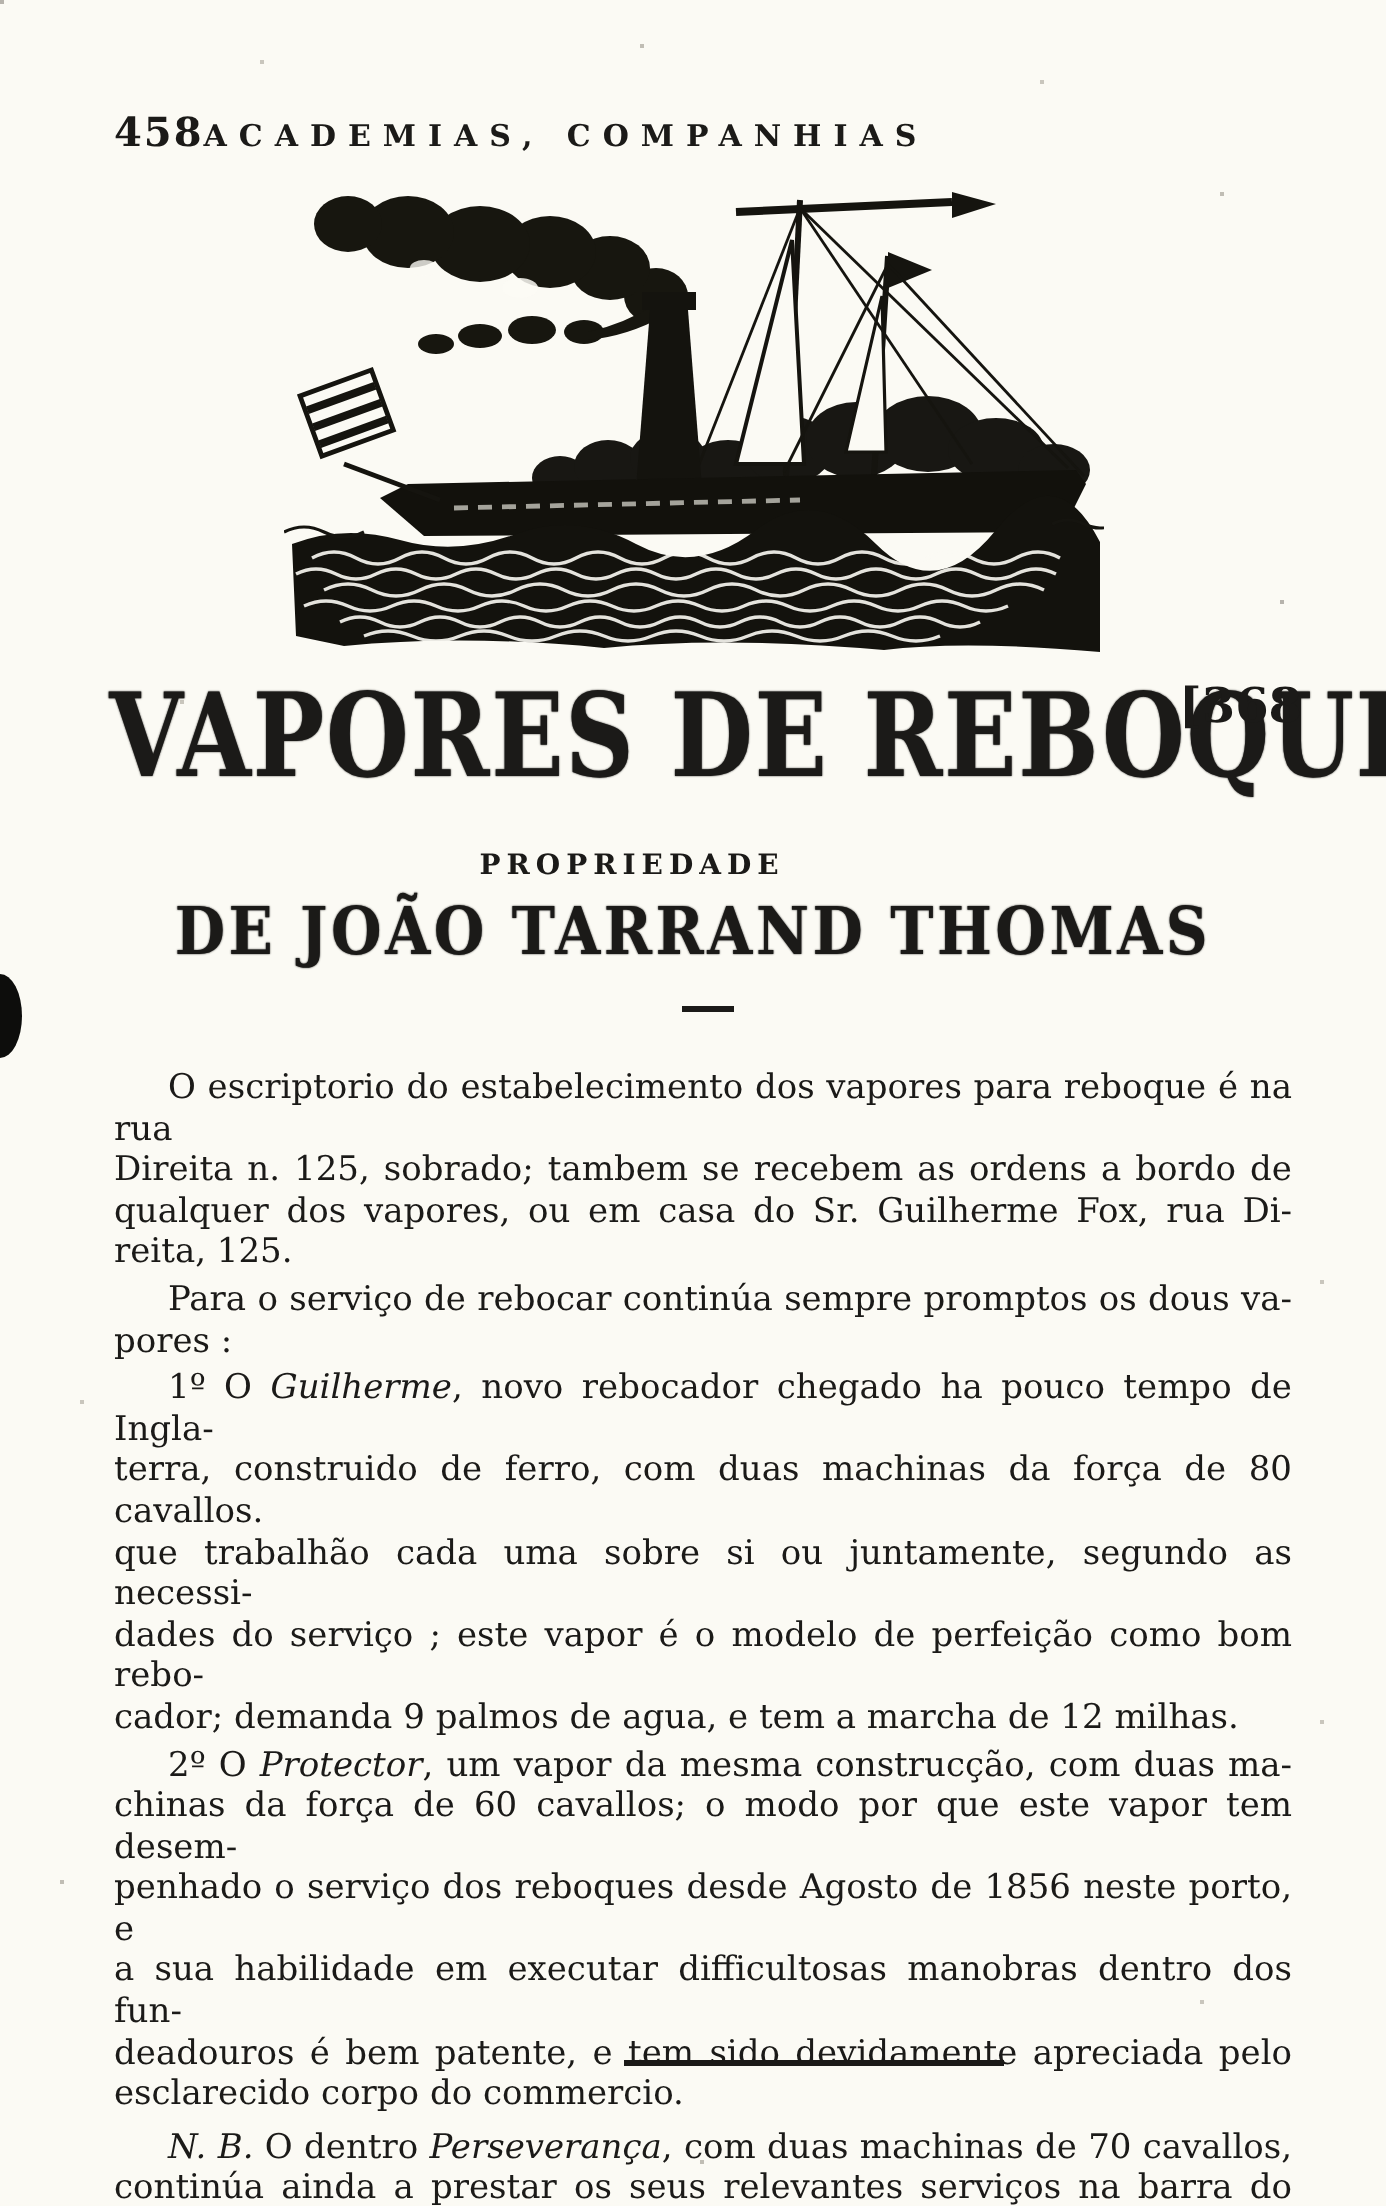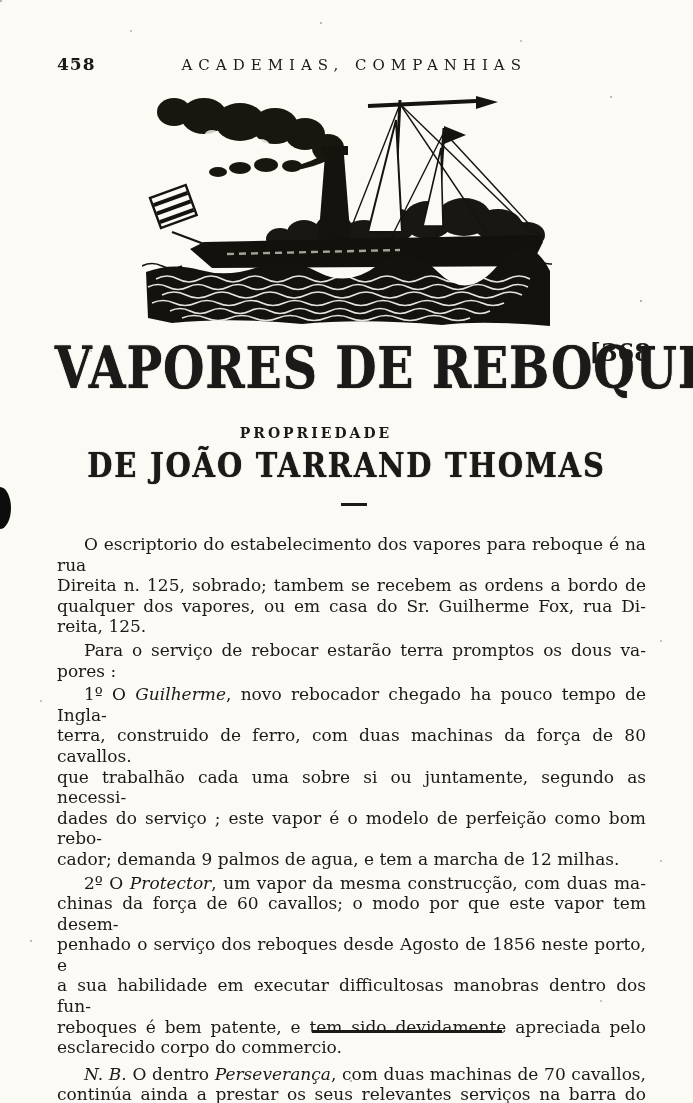--- a/index.html
+++ b/index.html
@@ -12,22 +12,22 @@
     background:var(--paper);color:var(--ink);
     font-family:"DejaVu Serif","Liberation Serif",serif;
   }
   
   .speckles{position:absolute;top:0;left:0;width:2px;height:2px;background:#9a968e;opacity:.7;
     box-shadow:130px 30px 0 #b5b1a7, 320px 22px 0 #a8a49a, 520px 40px 0 #b5b1a7,
     610px 96px 0 #a8a49a, 90px 350px 0 #b5b1a7, 640px 300px 0 #9a968e,
     40px 700px 0 #b5b1a7, 660px 640px 0 #b5b1a7, 30px 940px 0 #a8a49a,
     600px 1000px 0 #b5b1a7, 350px 1080px 0 #a8a49a, 660px 860px 0 #b5b1a7;}
   .header{position:absolute;top:54px;left:57px;right:50px;display:flex;align-items:baseline}
-  .page-number{font-size:17px;font-weight:bold;letter-spacing:1px}
-  .running-title{flex:1;text-align:center;font-size:15px;font-weight:normal;letter-spacing:6px;padding-right:30px;white-space:nowrap}
+  .page-number{font-size:20px;font-weight:bold;letter-spacing:1px}
+  .running-title{flex:1;font-size:15px;font-weight:bold;letter-spacing:6px;padding-right:30px;white-space:nowrap}
   .illustration{position:absolute;top:86px;left:142px;width:410px;height:245px}
   .main-title{
     position:absolute;top:334px;left:0;width:660px;text-align:center;
     font-size:58px;font-weight:bold;white-space:nowrap;letter-spacing:1px;
     transform:scaleX(.82);transform-origin:46% 0;
     text-shadow:0 0 1px var(--ink);
   }
   .margin-ref{position:absolute;top:338px;right:42px;font-size:24px;font-weight:bold}
   .subtitle{position:absolute;top:425px;left:0;width:632px;text-align:center;font-size:14px;font-weight:bold;letter-spacing:3px}
   .owner{
@@ -149,36 +149,36 @@
   <div class="title-dash"></div>
 
   <div class="body-text">
     <div class="para">
         <div class="line"><span>O escriptorio do estabelecimento dos vapores para reboque é na rua</span></div>
         <div class="line"><span>Direita n. 125, sobrado; tambem se recebem as ordens a bordo de</span></div>
         <div class="line"><span>qualquer dos vapores, ou em casa do Sr. Guilherme Fox, rua Di-</span></div>
         <div class="line last"><span>reita, 125.</span></div>
       </div>
     <div class="para">
-        <div class="line"><span>Para o serviço de rebocar estarão terra promptos os dous va-</span></div>
+        <div class="line"><span>Para o serviço de rebocar continúa sempre promptos os dous va-</span></div>
         <div class="line last"><span>pores :</span></div>
       </div>
     <div class="para">
         <div class="line"><span>1º O </span><i>Guilherme</i><span>, novo rebocador chegado ha pouco tempo de Ingla-</span></div>
         <div class="line"><span>terra, construido de ferro, com duas machinas da força de 80 cavallos.</span></div>
         <div class="line"><span>que trabalhão cada uma sobre si ou juntamente, segundo as necessi-</span></div>
         <div class="line"><span>dades do serviço ; este vapor é o modelo de perfeição como bom rebo-</span></div>
         <div class="line last"><span>cador; demanda 9 palmos de agua, e tem a marcha de 12 milhas.</span></div>
       </div>
     <div class="para">
         <div class="line"><span>2º O </span><i>Protector</i><span>, um vapor da mesma construcção, com duas ma-</span></div>
         <div class="line"><span>chinas da força de 60 cavallos; o modo por que este vapor tem desem-</span></div>
         <div class="line"><span>penhado o serviço dos reboques desde Agosto de 1856 neste porto, e</span></div>
         <div class="line"><span>a sua habilidade em executar difficultosas manobras dentro dos fun-</span></div>
-        <div class="line"><span>reboques é bem patente, e tem sido devidamente apreciada pelo</span></div>
+        <div class="line"><span>deadouros é bem patente, e tem sido devidamente apreciada pelo</span></div>
         <div class="line last"><span>esclarecido corpo do commercio.</span></div>
       </div>
     <div class="para spaced">
         <div class="line"><i>N. B.</i><span> O dentro </span><i>Perseverança</i><span>, com duas machinas de 70 cavallos,</span></div>
         <div class="line"><span>continúa ainda a prestar os seus relevantes serviços na barra do Rio</span></div>
       </div>
 
   </div>
 
   <div class="closing-rule"></div>

